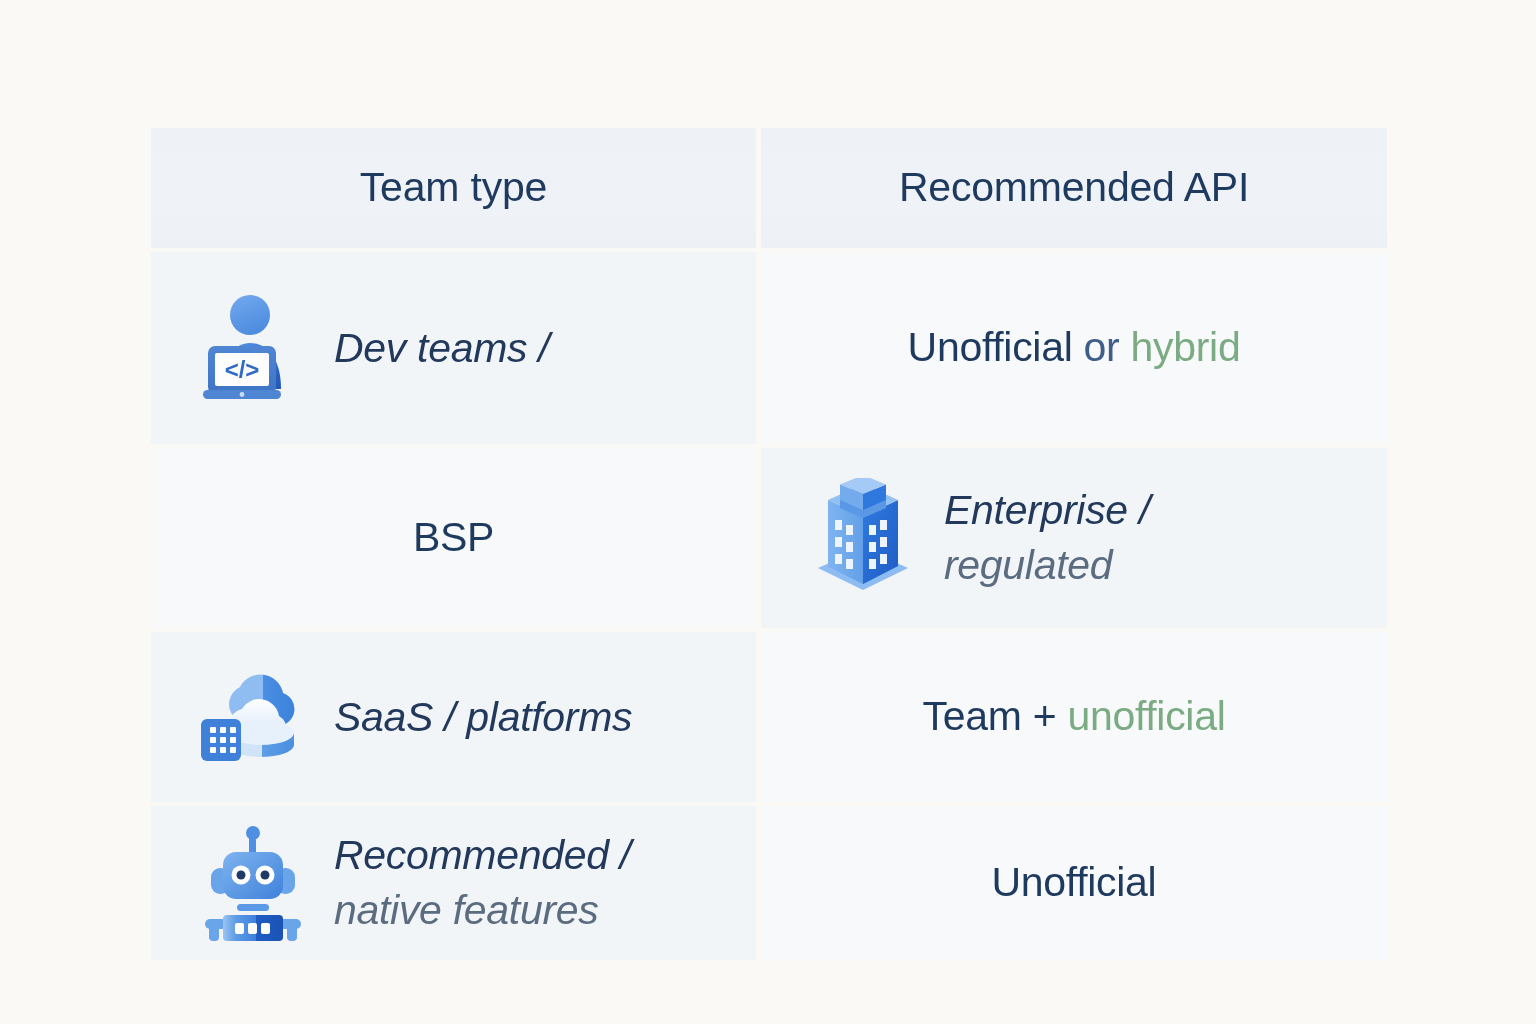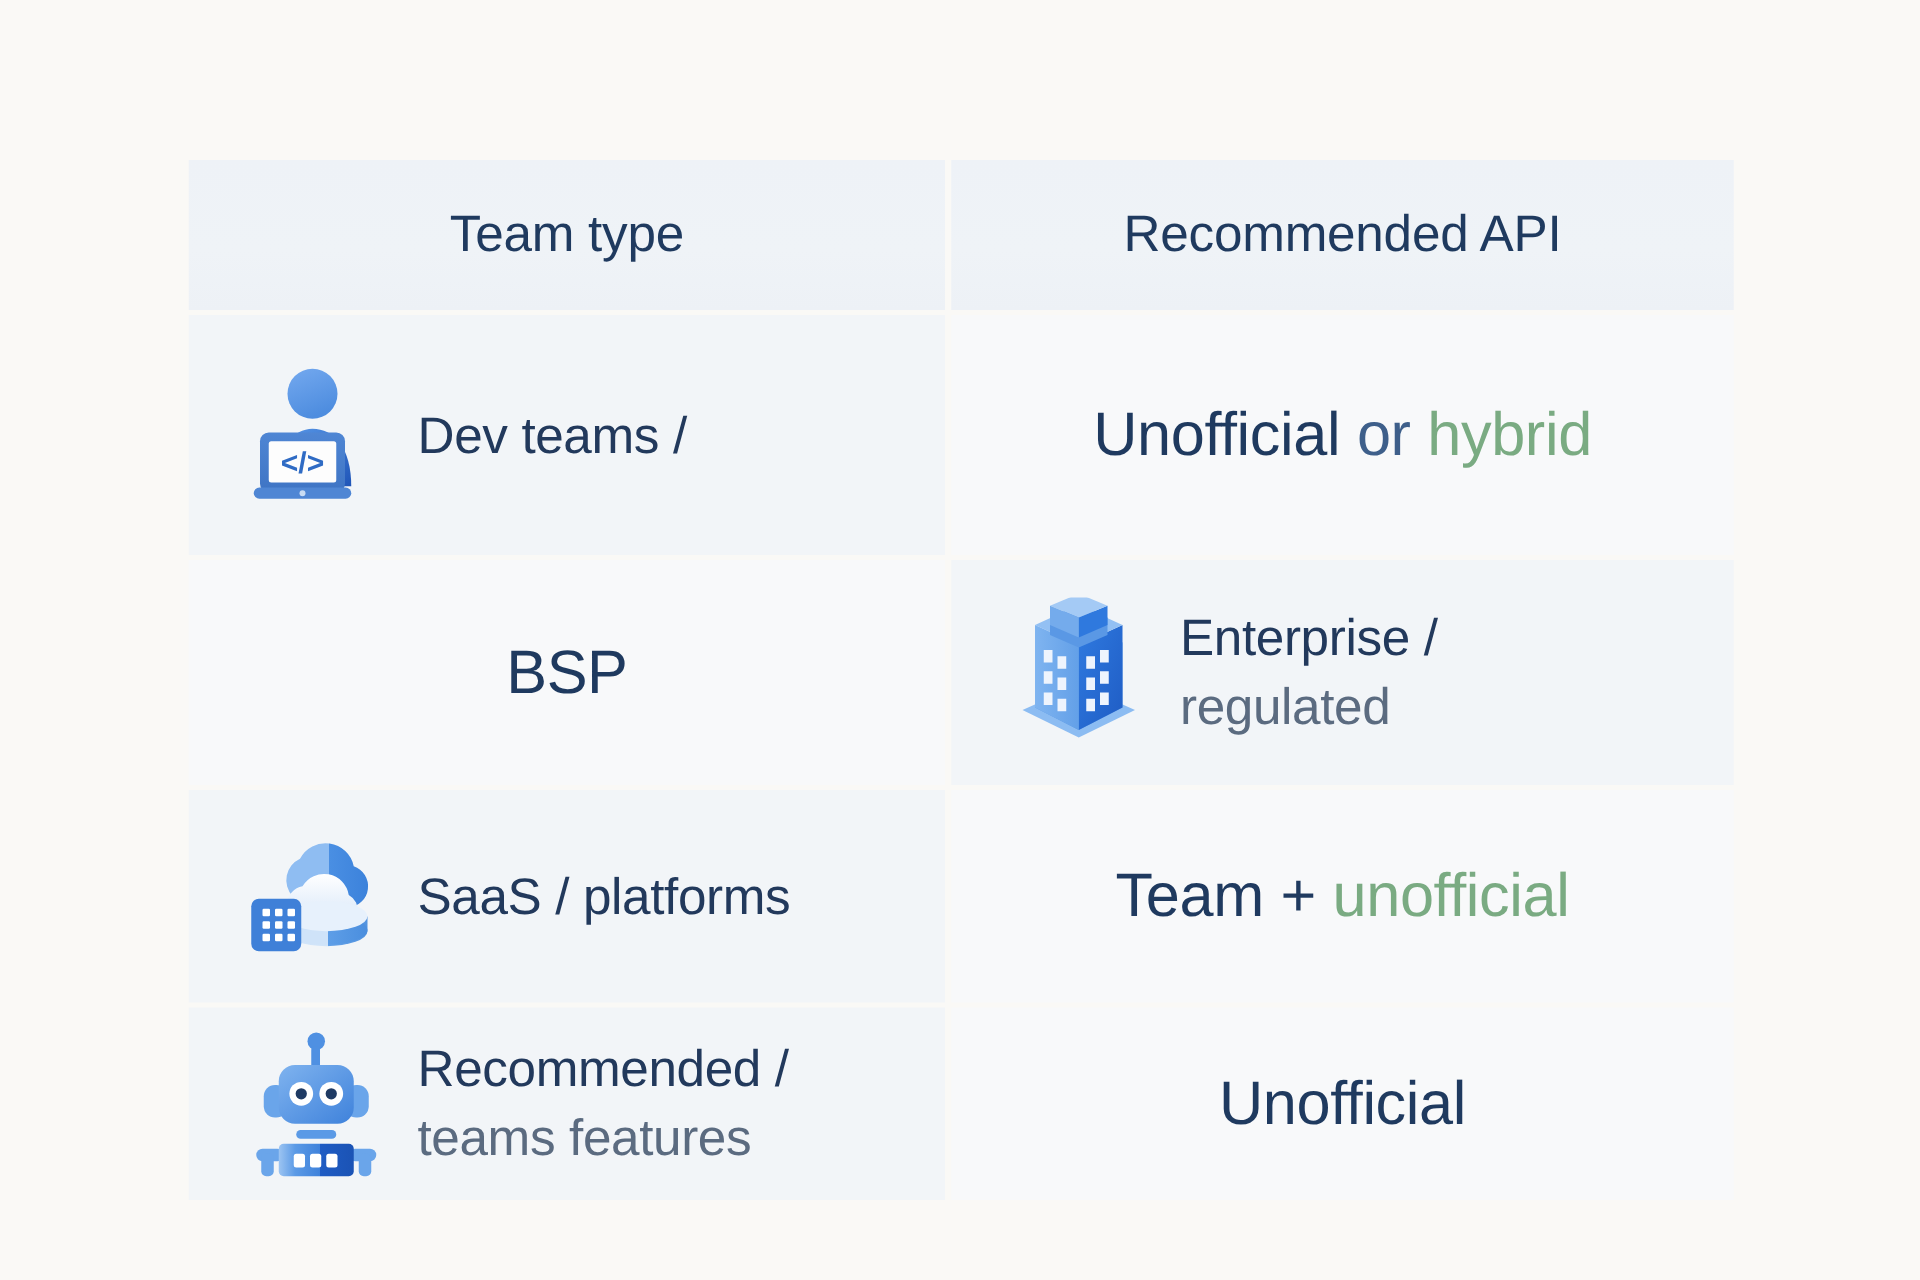--- a/index.html
+++ b/index.html
@@ -70,25 +70,26 @@
     align-items: center;
     justify-content: center;
   }
   .icon-holder svg { display: block; }
 
   .left-label {
     font-size: 41px;
     line-height: 1.33;
     color: #22395c;
     letter-spacing: -0.3px;
+    font-style: italic;
   }
   .left-label .line2-muted { color: #5b6b80; }
 
   .right-label {
-    font-size: 49px;
+    font-size: 41px;
     line-height: 1.2;
     color: #1f3a5f;
     letter-spacing: -0.3px;
     text-align: center;
   }
   .right-label .conj { color: #3e5f8a; }
   .right-label .accent { color: #7aab82; }
 </style>
 </head>
 <body>
@@ -271,21 +272,21 @@
           <rect x="22" y="91" width="60" height="26" rx="4" fill="url(#rBody)"></rect>
           <g fill="#ffffff">
             <rect x="34" y="99" width="9" height="11" rx="2"></rect>
             <rect x="47" y="99" width="9" height="11" rx="2"></rect>
             <rect x="60" y="99" width="9" height="11" rx="2"></rect>
           </g>
         </svg>
       </span>
       <span class="left-label">
         <span>Recommended /</span><br>
-        <span class="line2-muted">teams features</span>
+        <span class="line2-muted">native features</span>
       </span>
     </div>
     <div class="cell right-cell">
       <span class="right-label">
         <span>Unofficial</span>
       </span>
     </div>
 
   </div>
 </div>

